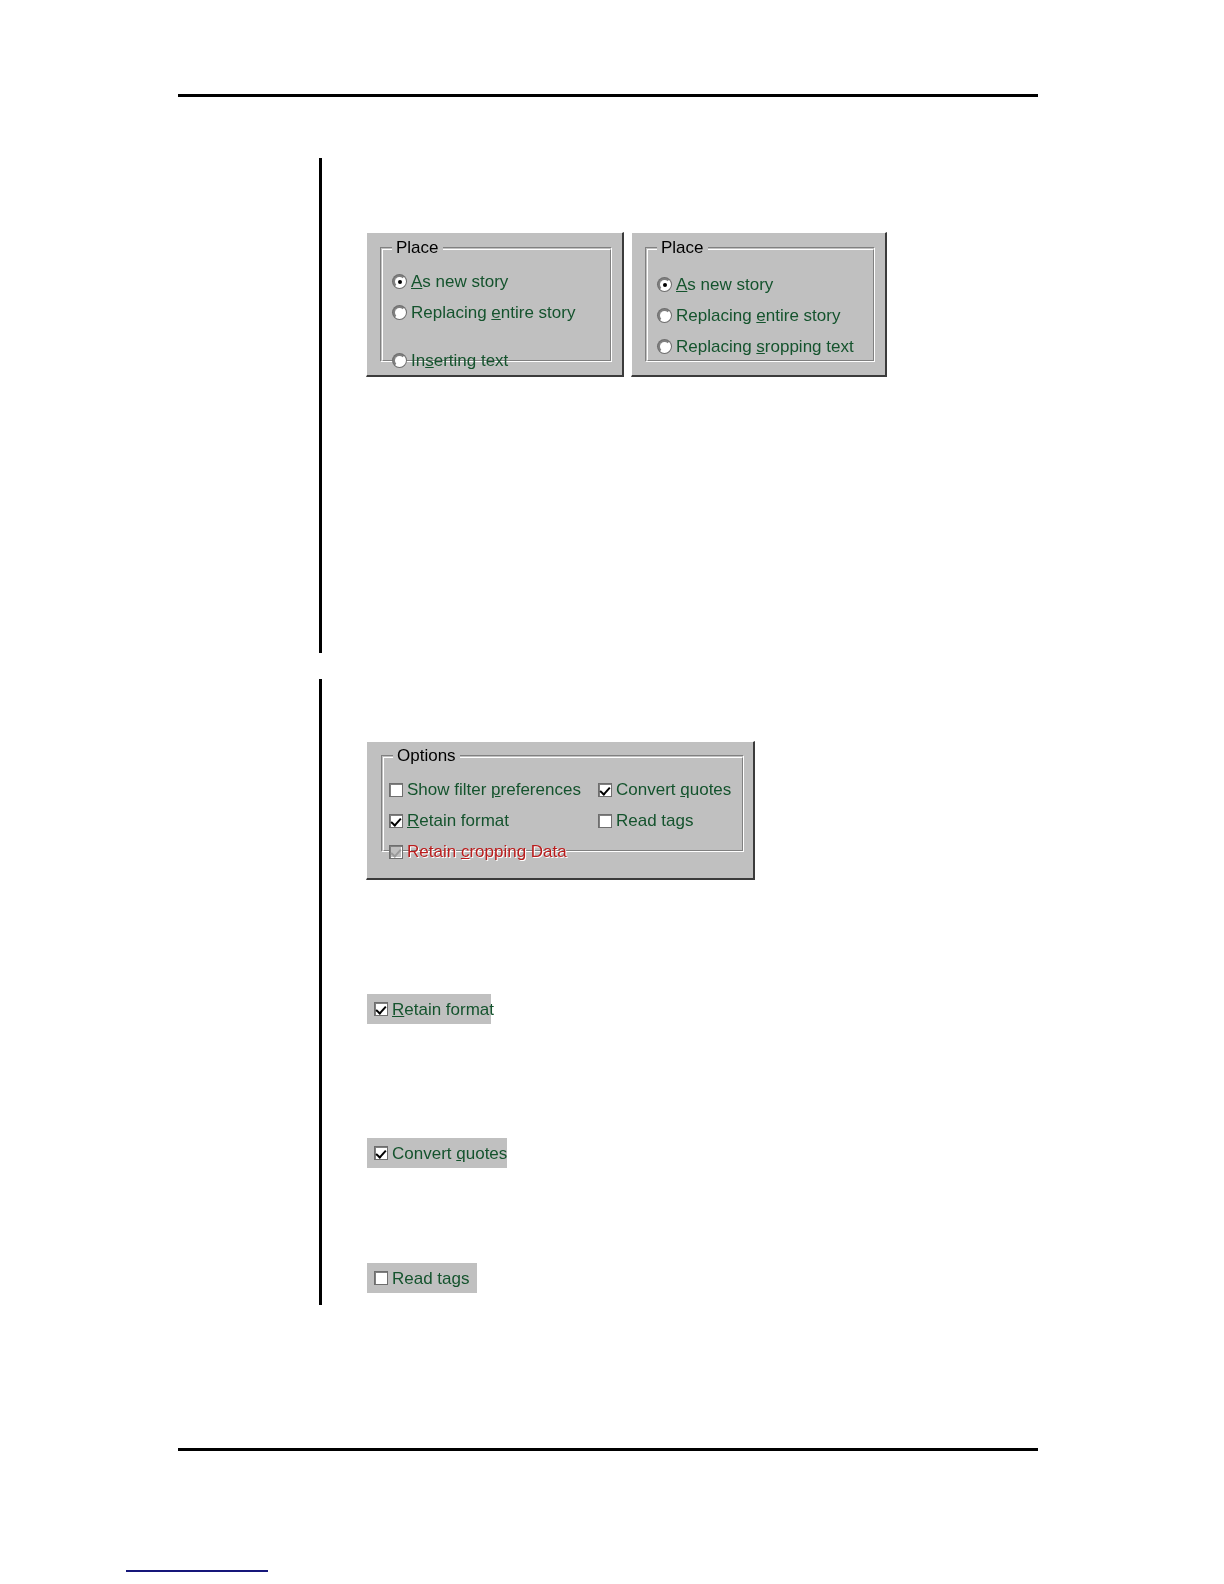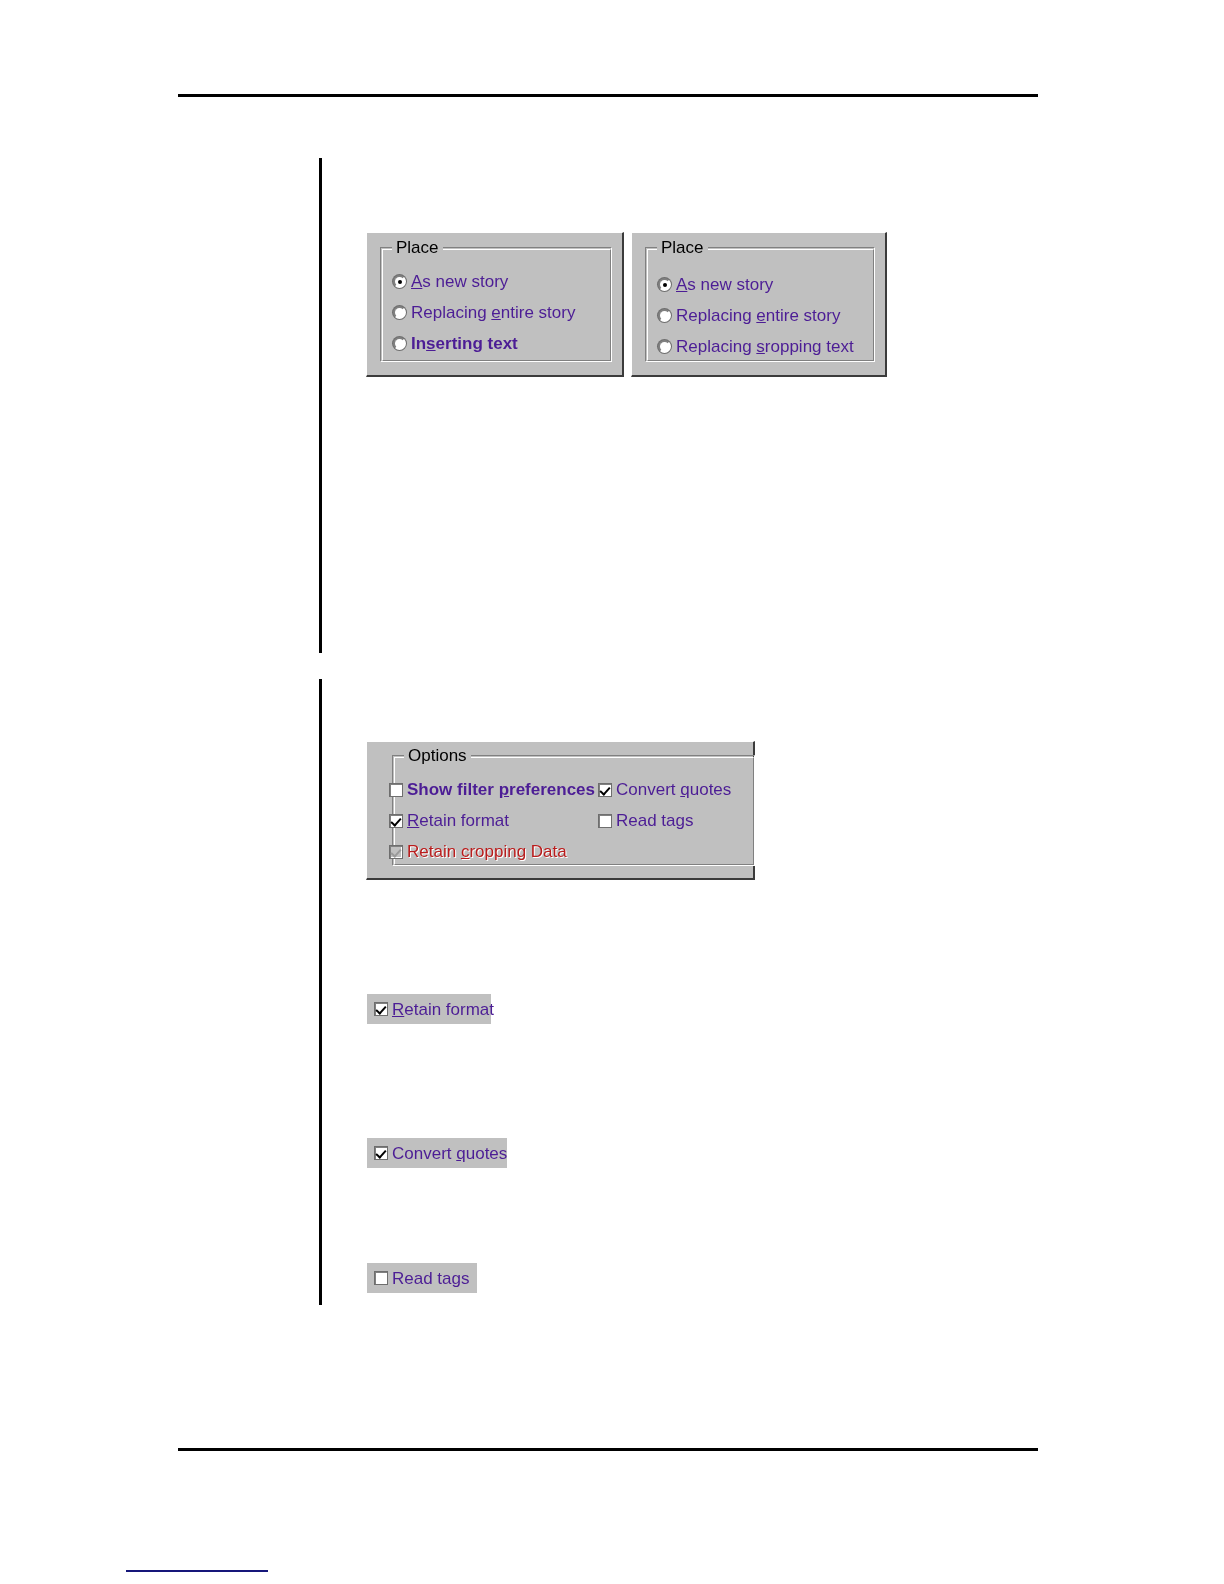--- a/index.html
+++ b/index.html
@@ -123,21 +123,21 @@
     top: 50%;
     width: 4px;
     height: 4px;
     margin: -2px 0 0 -2px;
     border-radius: 50%;
     background: #000000;
   }
   .row-label {
     font-size: 17px;
     line-height: 19px;
-    color: #4c1d95;
+    color: #14532d;
   }
 
   
   .checkbox {
     width: 14px;
     height: 14px;
     background: #ffffff;
     box-sizing: border-box;
     border: 1px solid #6e6e6e;
     box-shadow: inset 1px 1px 0 #808080, inset -1px -1px 0 #ffffff;
@@ -201,21 +201,21 @@
     <div class="row" style="left:26px; top:39px;">
       <span class="radio checked"></span>
       <span class="row-label"><span></span><span class="u">A</span><span>s new story</span></span>
     </div>
 
     <div class="row" style="left:26px; top:70px;">
       <span class="radio"></span>
       <span class="row-label"><span>Replacing </span><span class="u">e</span><span>ntire story</span></span>
     </div>
 
-    <div class="row" style="left:26px; top:101px;font-weight:bold;">
+    <div class="row" style="left:26px; top:118px;">
       <span class="radio"></span>
       <span class="row-label"><span>In</span><span class="u">s</span><span>erting text</span></span>
     </div>
   </div>
 
   <div class="dlg-panel" style="left:631px; top:232px; width:256px; height:145px;">
     <div class="groupbox" style="left:13px; top:14px; width:230px; height:115px;">
       <span class="groupbox-title">Place</span>
     </div>
 
@@ -229,25 +229,25 @@
       <span class="row-label"><span>Replacing </span><span class="u">e</span><span>ntire story</span></span>
     </div>
 
     <div class="row" style="left:26px; top:104px;">
       <span class="radio"></span>
       <span class="row-label"><span>Replacing </span><span class="u">s</span><span>ropping text</span></span>
     </div>
   </div>
 
   <div class="dlg-panel" style="left:366px; top:741px; width:389px; height:139px;">
-    <div class="groupbox" style="left:25px; top:13px; width:363px; height:111px;">
+    <div class="groupbox" style="left:14px; top:13px; width:363px; height:97px;">
       <span class="groupbox-title">Options</span>
     </div>
 
-    <div class="row" style="left:22px; top:38px;font-weight:bold;">
+    <div class="row" style="left:22px; top:38px;">
       <span class="checkbox"></span>
       <span class="row-label"><span>Show filter </span><span class="u">p</span><span>references</span></span>
     </div>
 
     <div class="row" style="left:22px; top:69px;">
       <span class="checkbox checked"></span>
       <span class="row-label"><span></span><span class="u">R</span><span>etain format</span></span>
     </div>
 
     <div class="row" style="left:22px; top:100px;">

